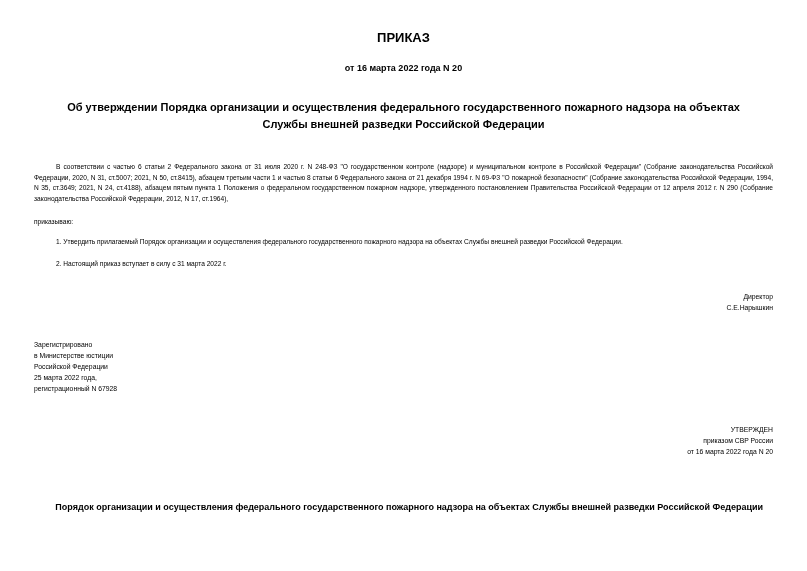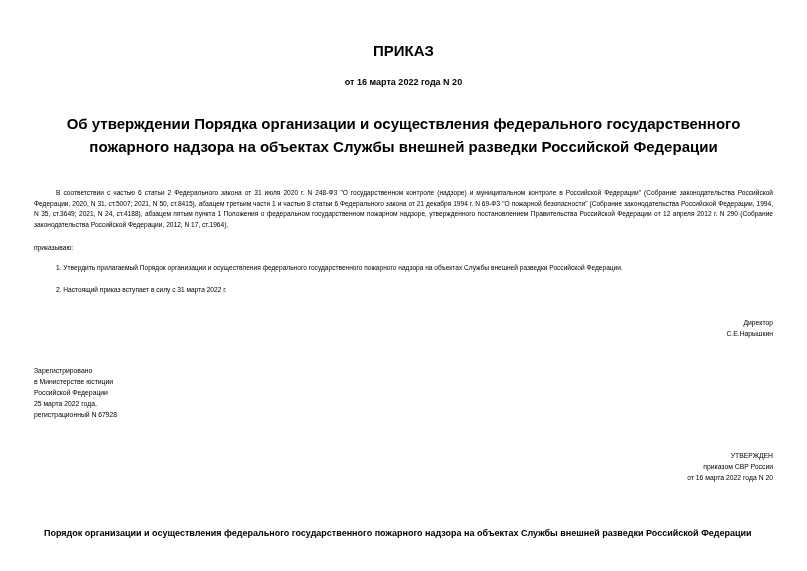--- a/index.html
+++ b/index.html
@@ -18,31 +18,31 @@
   }
   .c { text-align: center; }
 
   .org-title {
     font-size: 9.5px;
     font-weight: bold;
     letter-spacing: 0.2px;
     margin: 0 0 20px 0;
   }
   .doc-kind {
-    font-size: 15px;
+    font-size: 13px;
     font-weight: bold;
-    margin: 12px 0 18px 0;
+    margin: 0 0 18px 0;
   }
   .doc-date {
     font-size: 9px;
     font-weight: bold;
     margin: 0 0 26px 0;
   }
   .doc-subject {
-    font-size: 15px;
+    font-size: 11px;
     font-weight: bold;
     line-height: 1.5;
     margin: 0 24px 30px 24px;
     text-align: center;
   }
   .preamble {
     font-size: 6.6px;
     line-height: 1.6;
     text-align: justify;
     margin: 0 0 14px 0;
@@ -71,24 +71,24 @@
     line-height: 1.62;
     text-align: left;
   }
   .approve-block {
     margin-top: 30px;
     font-size: 6.8px;
     line-height: 1.62;
     text-align: right;
   }
   .order-title {
-    margin: 44px 0 40px 10px;
+    margin: 44px 10px 40px 10px;
     font-size: 9px;
     font-weight: bold;
-    text-align: left;
+    text-align: right;
     line-height: 1.5;
   }
 </style>
 </head>
 <body>
 
 <div class="page">
 
 
   <div class="doc-kind c">ПРИКАЗ</div>

